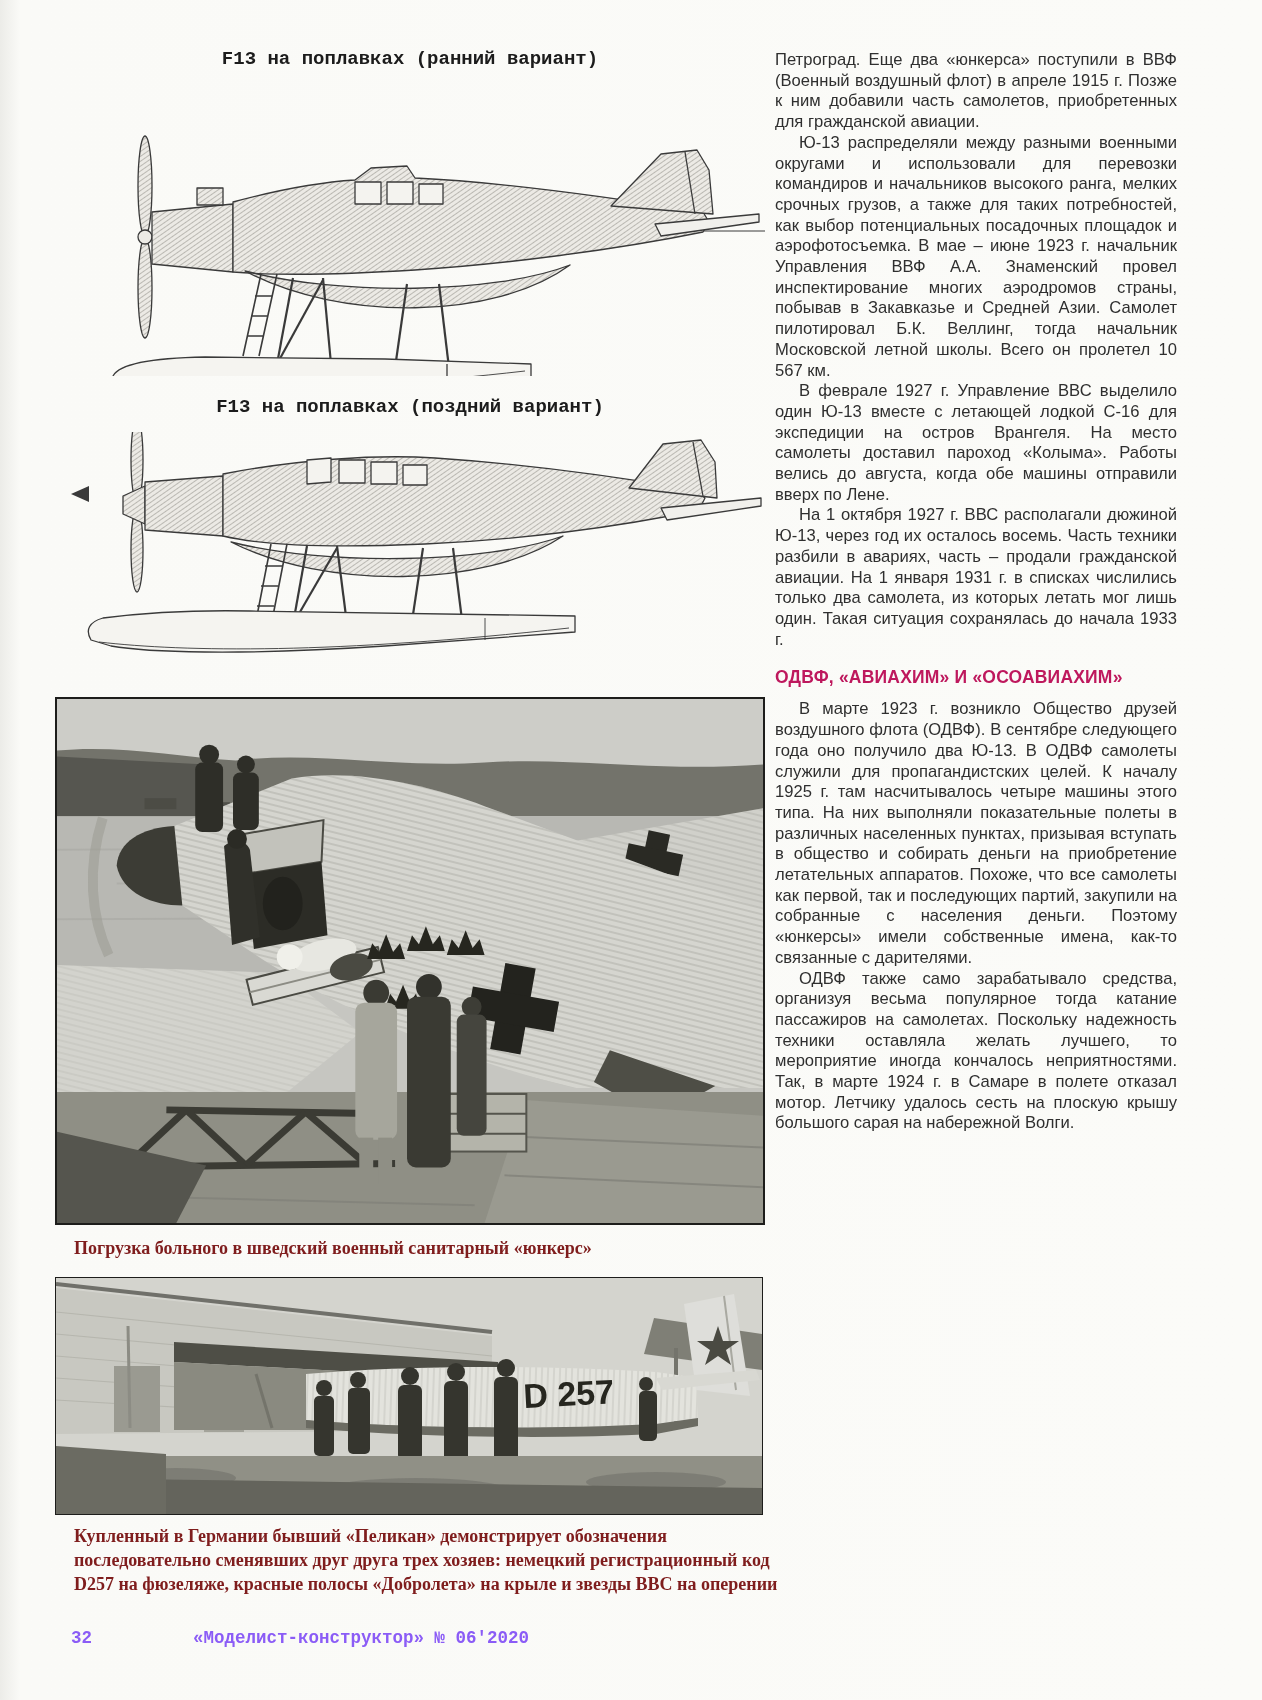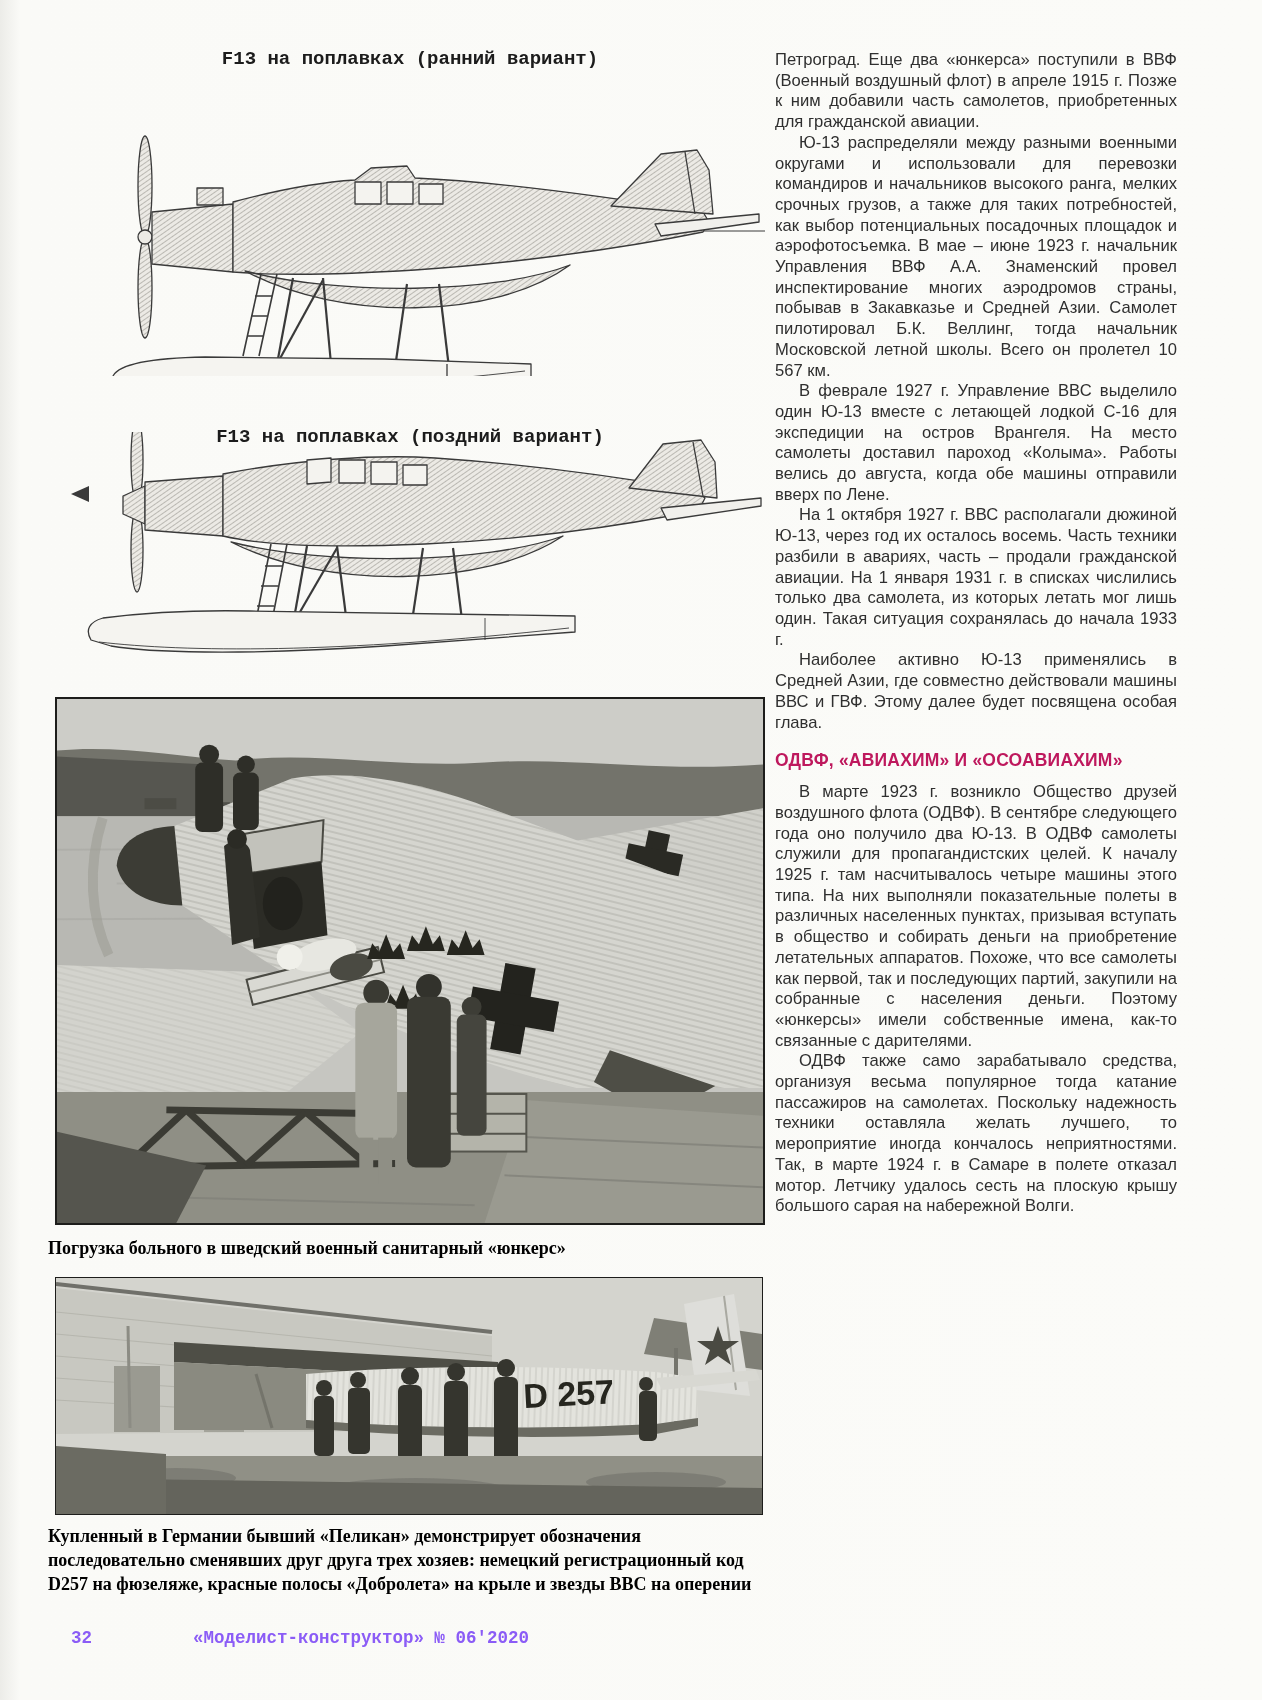--- a/index.html
+++ b/index.html
@@ -12,23 +12,23 @@
   .page{position:absolute;inset:0;}
   
   .draw-caption{
     position:absolute;left:55px;width:710px;text-align:center;
     font-family:Liberation Mono, monospace;font-weight:bold;font-size:19px;color:#1c1c1c;
   }
   .drawing{position:absolute;left:55px;width:710px;}
   .photo{position:absolute;left:55px;background:#c6c6c1;border:2px solid #1d1d1b;box-sizing:border-box;}
   .photo svg{display:block;}
   .photo-caption{
-    position:absolute;left:48px;width:706px;
+    position:absolute;left:74px;width:706px;
     font-family:"Liberation Serif",serif;font-weight:bold;font-size:18px;
-    line-height:24px;color:#000000;text-align:left;
+    line-height:24px;color:#7f1d1d;text-align:left;
   }
   
   .article{
     position:absolute;left:775px;top:50px;width:402px;
     font-size:16.6px;line-height:20.7px;text-align:justify;color:#2f2f2f;
   }
   .article p{margin:0;text-indent:24px;}
   .article p.no-indent{text-indent:0;}
   .article h2{
     margin:17px 0 11px 0;font-size:17.5px;line-height:21px;
@@ -86,21 +86,21 @@
           <line x1="384" y1="210" x2="394" y2="294"></line>
         </g>
 
         <path d="M58,302 C64,290 96,284 150,283 L330,285 L476,290 L476,303 L340,316 C200,326 100,320 70,312 Z" fill="#f5f4f0"></path>
         <path d="M64,306 C130,316 270,320 470,297" stroke-width="0.9"></path>
         <line x1="392" y1="290" x2="392" y2="312"></line>
       </g>
     </svg>
   </div>
 
-  <div class="draw-caption" style="top:426px;">F13 на поплавках (поздний вариант)</div>
+  <div class="draw-caption" style="top:396px;">F13 на поплавках (поздний вариант)</div>
 
   <div class="drawing" style="top:432px;height:260px;">
     <svg width="710" height="260" viewBox="0 0 710 260">
       <g stroke="#3a3a3a" stroke-width="1.3" fill="none" stroke-linejoin="round">
         <polygon points="16,62 34,54 34,70" fill="#3a3a3a" stroke="none"></polygon>
 
         <ellipse cx="82" cy="28" rx="6" ry="42" fill="url(#hatchA)"></ellipse>
         <ellipse cx="82" cy="118" rx="6" ry="42" fill="url(#hatchA)"></ellipse>
         <circle cx="82" cy="73" r="6" fill="#eceae5"></circle>
 
@@ -312,21 +312,20 @@
     </svg>
   </div>
 
   <div class="photo-caption" style="top:1524px;">Купленный в Германии бывший «Пеликан» демонстрирует обозначения последовательно сменявших друг друга трех хозяев: немецкий регистрационный код D257 на фюзеляже, красные полосы «Добролета» на крыле и звезды ВВС на оперении</div>
 
   <div class="article">
     <p class="no-indent">Петроград. Еще два «юнкерса» поступили в ВВФ (Военный воздушный флот) в апреле 1915 г. Позже к ним добавили часть самолетов, приобретенных для гражданской авиации.</p>
     <p>Ю-13 распределяли между разными военными округами и использовали для перевозки командиров и начальников высокого ранга, мелких срочных грузов, а также для таких потребностей, как выбор потенциальных посадочных площадок и аэрофотосъемка. В мае – июне 1923 г. начальник Управления ВВФ А.А. Знаменский провел инспектирование многих аэродромов страны, побывав в Закавказье и Средней Азии. Самолет пилотировал Б.К. Веллинг, тогда начальник Московской летной школы. Всего он пролетел 10 567 км.</p>
     <p>В феврале 1927 г. Управление ВВС выделило один Ю-13 вместе с летающей лодкой С-16 для экспедиции на остров Врангеля. На место самолеты доставил пароход «Колыма». Работы велись до августа, когда обе машины отправили вверх по Лене.</p>
     <p>На 1 октября 1927 г. ВВС располагали дюжиной Ю-13, через год их осталось восемь. Часть техники разбили в авариях, часть – продали гражданской авиации. На 1 января 1931 г. в списках числились только два самолета, из которых летать мог лишь один. Такая ситуация сохранялась до начала 1933 г.</p>
-    <p>Наиболее активно Ю-13 применялись в Средней Азии, где совместно действовали машины ВВС и ГВФ. Этому далее будет посвящена особая глава.</p>
     <h2>ОДВФ, «АВИАХИМ» И «ОСОАВИАХИМ»</h2>
     <p>В марте 1923 г. возникло Общество друзей воздушного флота (ОДВФ). В сентябре следующего года оно получило два Ю-13. В ОДВФ самолеты служили для пропагандистских целей. К началу 1925 г. там насчитывалось четыре машины этого типа. На них выполняли показательные полеты в различных населенных пунктах, призывая вступать в общество и собирать деньги на приобретение летательных аппаратов. Похоже, что все самолеты как первой, так и последующих партий, закупили на собранные с населения деньги. Поэтому «юнкерсы» имели собственные имена, как-то связанные с дарителями.</p>
     <p>ОДВФ также само зарабатывало средства, организуя весьма популярное тогда катание пассажиров на самолетах. Поскольку надежность техники оставляла желать лучшего, то мероприятие иногда кончалось неприятностями. Так, в марте 1924 г. в Самаре в полете отказал мотор. Летчику удалось сесть на плоскую крышу большого сарая на набережной Волги.</p>
   </div>
 
   <div class="footer">
     <span class="pagenum">32</span>
     <span class="magname">«Моделист-конструктор» № 06'2020</span>
   </div>
 

